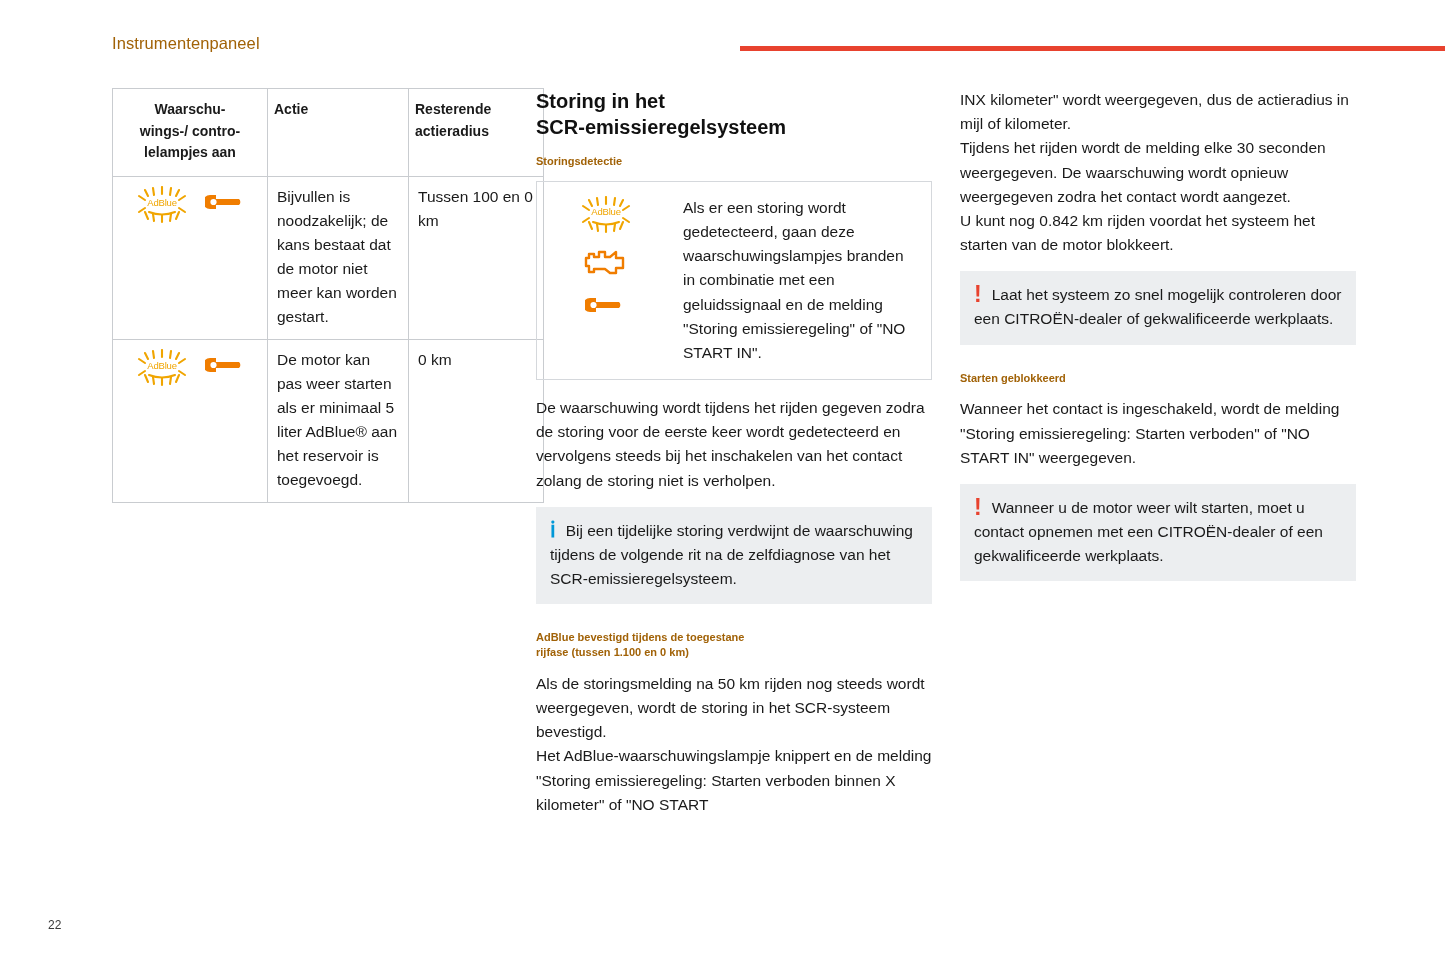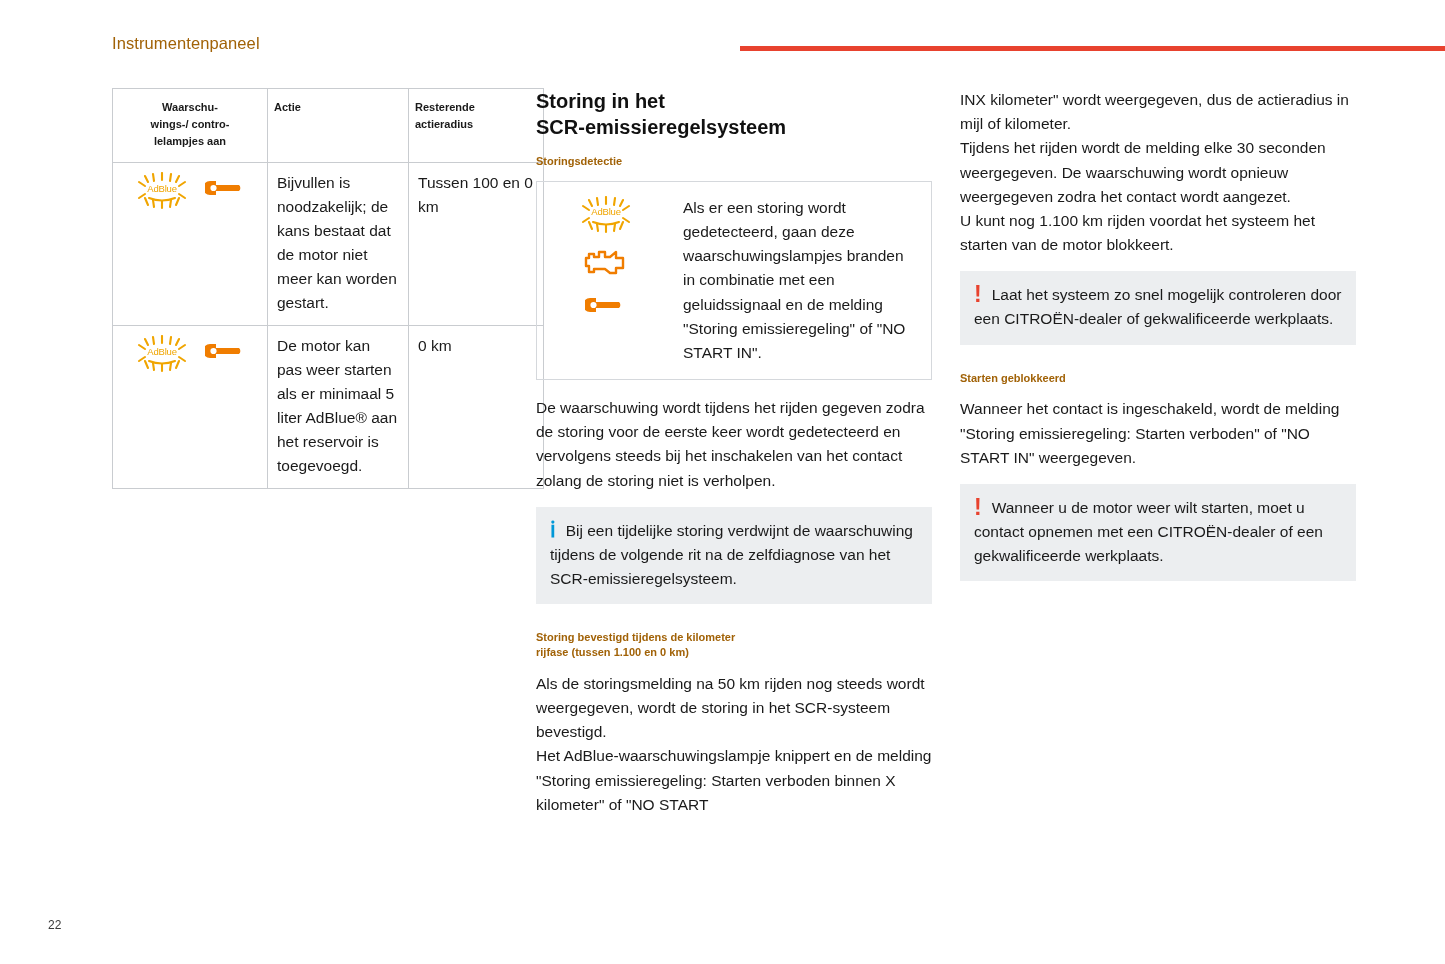--- a/index.html
+++ b/index.html
@@ -66,21 +66,21 @@
   table.warn-table td {
     border: 1px solid #c9ccd0;
     vertical-align: top;
     padding: 8px 9px 10px 9px;
     font-size: 15.5px;
     line-height: 1.55;
   }
   table.warn-table th {
     text-align: center;
     font-weight: bold;
-    font-size: 11px;
+    font-size: 14px;
     line-height: 1.55;
     padding: 10px 6px 12px 6px;
   }
   .c-icons { width: 142px; }
   .c-action { width: 128px; }
   .c-range  { width: 122px; }
   td.cell-icons {
     text-align: center;
     padding-top: 14px;
   }
@@ -333,32 +333,32 @@
   </div>
 
   <p class="body">De waarschuwing wordt tijdens het rijden gegeven zodra de storing voor de eerste keer wordt gedetecteerd en vervolgens steeds bij het inschakelen van het contact zolang de storing niet is verholpen.</p>
 
   <div class="note">
     <span class="glyph info">ℹ</span>
     <span>Bij een tijdelijke storing verdwijnt de waarschuwing tijdens de volgende rit na de zelfdiagnose van het SCR-emissieregelsysteem.</span>
   </div>
 
   <h3 class="sub-title spaced">
-    <span>Storing bevestigd tijdens de kilometer</span><br>
+    <span>AdBlue bevestigd tijdens de toegestane</span><br>
     <span>rijfase (tussen 1.100 en 0 km)</span>
   </h3>
 
   <p class="body">Als de storingsmelding na 50 km rijden nog steeds wordt weergegeven, wordt de storing in het SCR-systeem bevestigd.</p>
   <p class="body">Het AdBlue-waarschuwingslampje knippert en de melding "Storing emissieregeling: Starten verboden binnen X kilometer" of "NO START</p>
 </div>
 
 <div class="col col-3">
   <p class="body">INX kilometer" wordt weergegeven, dus de actieradius in mijl of kilometer.</p>
   <p class="body">Tijdens het rijden wordt de melding elke 30 seconden weergegeven. De waarschuwing wordt opnieuw weergegeven zodra het contact wordt aangezet.</p>
-  <p class="body"><span>U kunt nog 1.100 km rijden voordat het systeem </span><span class="bold">het starten van de motor blokkeert</span><span>.</span></p>
+  <p class="body"><span>U kunt nog 0.842 km rijden voordat het systeem </span><span class="bold">het starten van de motor blokkeert</span><span>.</span></p>
 
   <div class="note">
     <span class="glyph warn">!</span>
     <span>Laat het systeem zo snel mogelijk controleren door een CITROËN-dealer of gekwalificeerde werkplaats.</span>
   </div>
 
   <h3 class="sub-title spaced">Starten geblokkeerd</h3>
 
   <p class="body">Wanneer het contact is ingeschakeld, wordt de melding "Storing emissieregeling: Starten verboden" of "NO START IN" weergegeven.</p>
 

